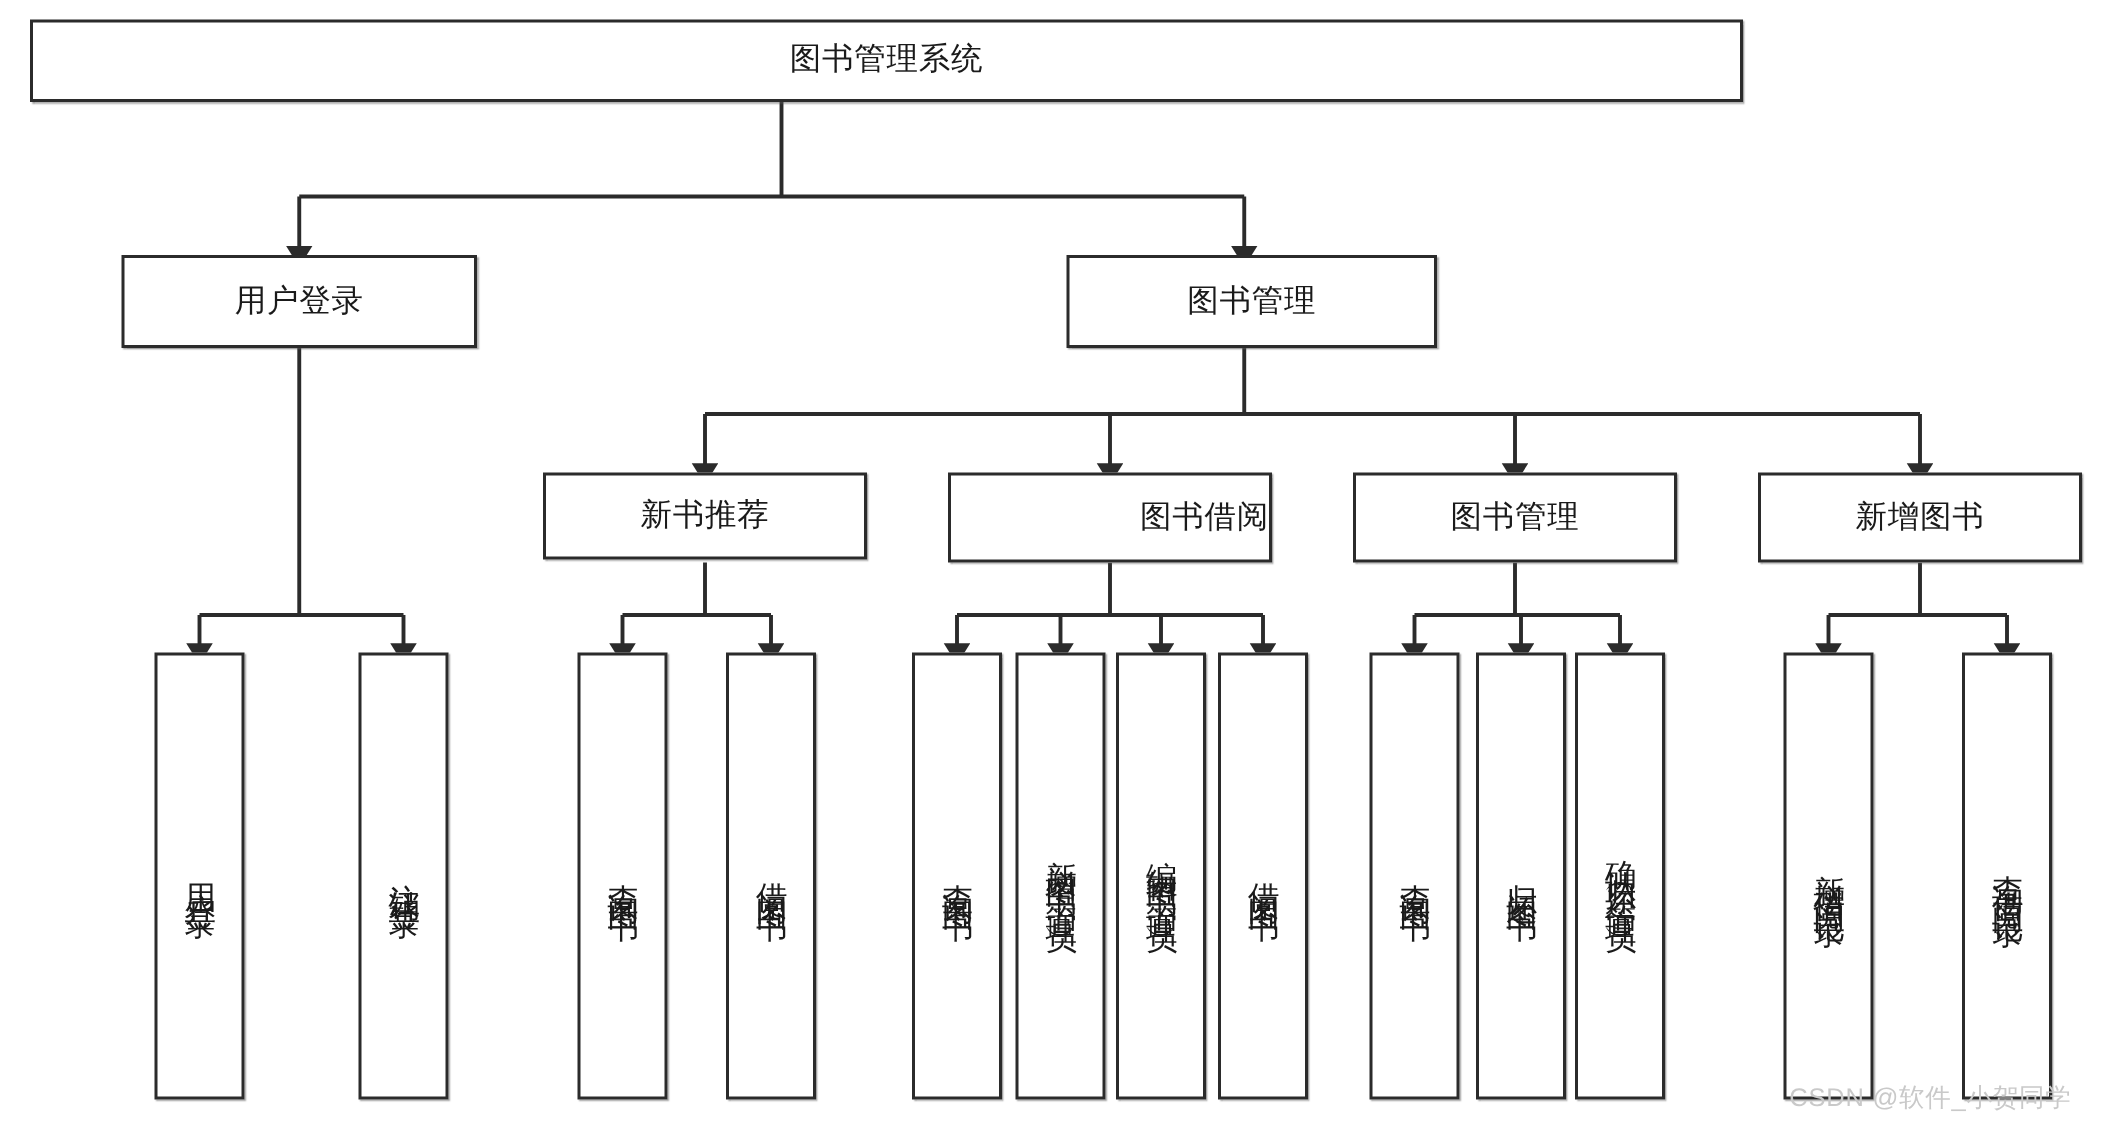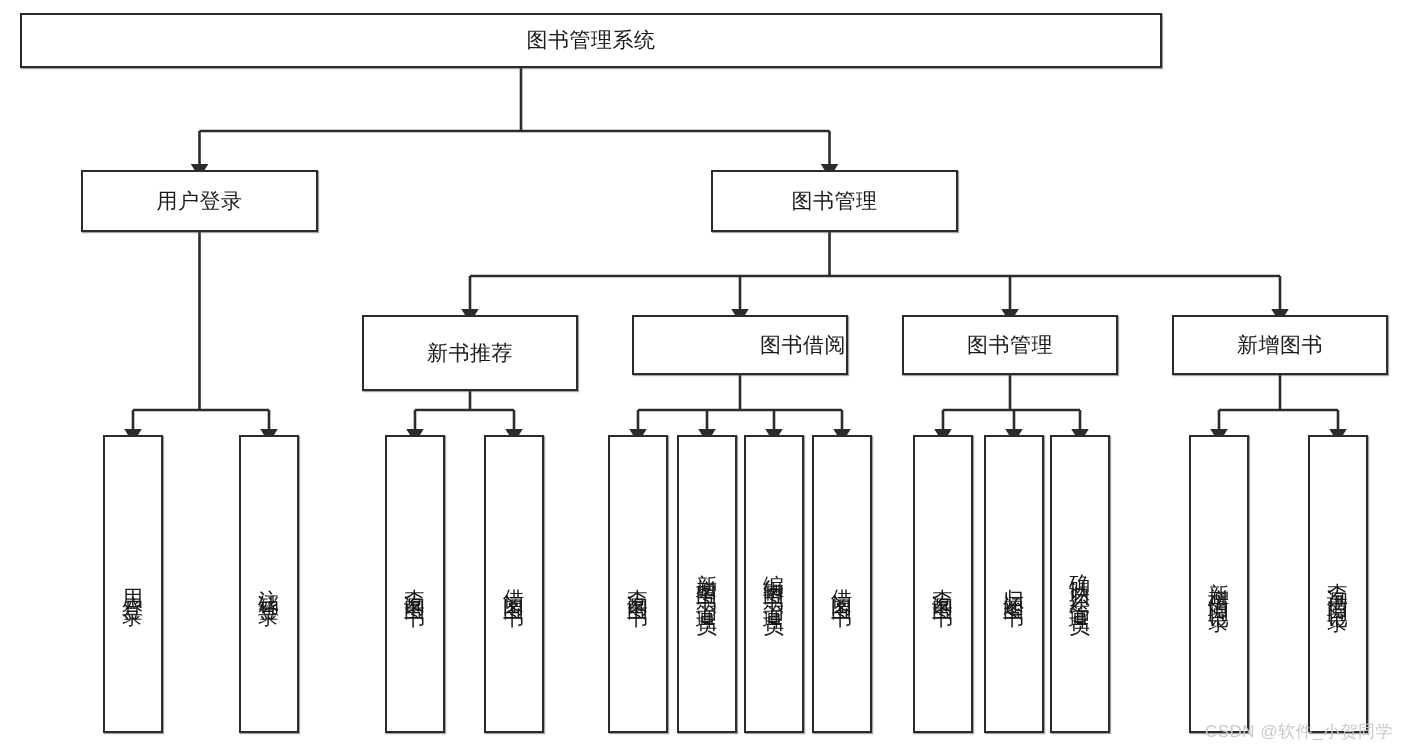--- a/index.html
+++ b/index.html
@@ -55,21 +55,21 @@
     writing-mode: vertical-rl;
     text-orientation: upright;
     font-size: 21px;
     letter-spacing: 6px;
     line-height: 1.0;
     white-space: nowrap;
     text-align: center;
   }
   #watermark {
     position: absolute;
-    right: 12px;
+    right: 24px;
     bottom: 4px;
     font-size: 17px;
     color: #c9c9c9;
     letter-spacing: 0.5px;
     white-space: nowrap;
     user-select: none;
   }
 </style>
 </head>
 <body>
@@ -122,21 +122,21 @@
   <div id="node-group">
       <div class="node horizontal" style="left: 20px; top: 13px; width: 1142px; height: 55px;">
         <span class="node-label">图书管理系统</span>
       </div>
       <div class="node horizontal" style="left: 81px; top: 170px; width: 237px; height: 62px;">
         <span class="node-label">用户登录</span>
       </div>
       <div class="node horizontal" style="left: 711px; top: 170px; width: 247px; height: 62px;">
         <span class="node-label">图书管理</span>
       </div>
-      <div class="node horizontal" style="left: 362px; top: 315px; width: 216px; height: 76px;">
+      <div class="node horizontal" style="left: 362px; top: 315px; width: 216px; height: 58px;">
         <span class="node-label">新书推荐</span>
       </div>
       <div class="node horizontal" style="left: 632px; top: 315px; width: 216px; height: 60px; justify-content: flex-end;">
         <span class="node-label">图书借阅</span>
       </div>
       <div class="node horizontal" style="left: 902px; top: 315px; width: 216px; height: 60px;">
         <span class="node-label">图书管理</span>
       </div>
       <div class="node horizontal" style="left: 1172px; top: 315px; width: 216px; height: 60px;">
         <span class="node-label">新增图书</span>

